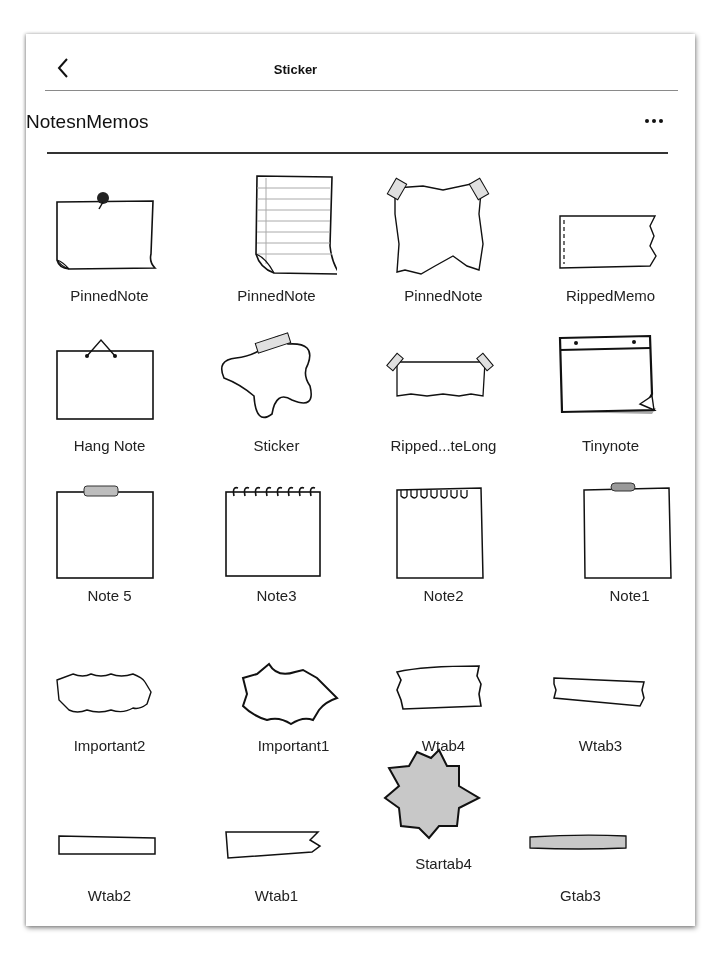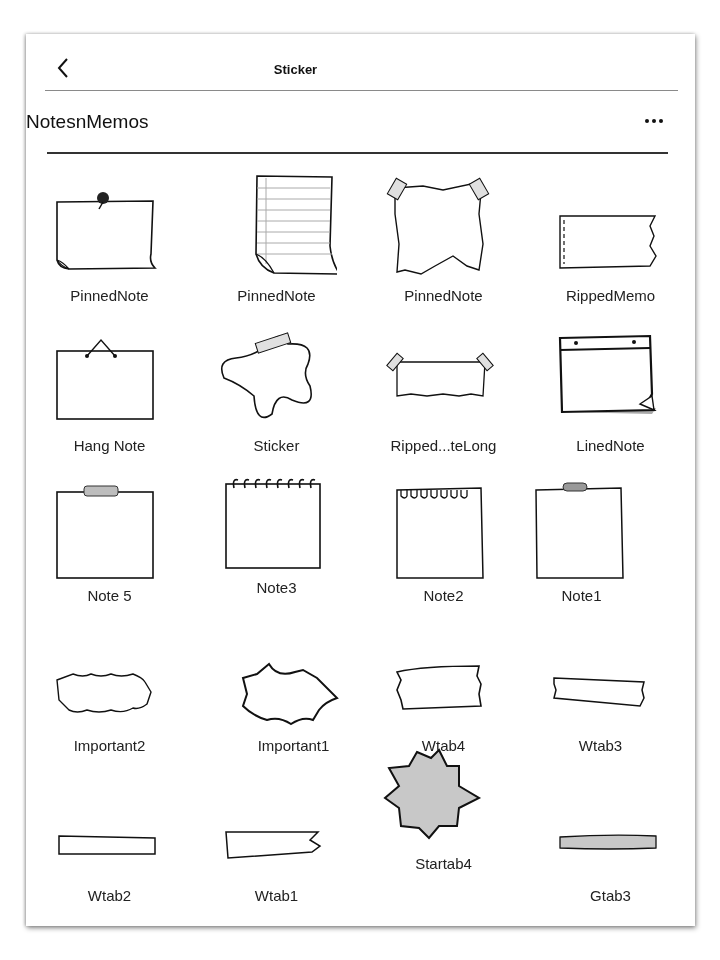--- a/index.html
+++ b/index.html
@@ -109,31 +109,31 @@
     </div>
     <div class="cell" style="left:501px;top:150px">
       <svg viewBox="0 0 121 110">
         <path d="M14 84 L14 88 L102 90 L106 84 Z" fill="#aaa"></path>
         <path d="M10 14 L100 12 L102 70 Q96 78 104 86 L12 88 Z" fill="#fff" stroke="#111" stroke-width="2.2"></path>
         <line x1="10" y1="26" x2="100" y2="24" stroke="#111" stroke-width="2"></line>
         <circle cx="26" cy="19" r="2" fill="#111"></circle>
           <circle cx="84" cy="18" r="2" fill="#111"></circle>
         <path d="M90 80 L102 72 L104 86 Z" fill="#fff" stroke="#111" stroke-width="1.4"></path>
       </svg>
-      <div class="label">LinedNote</div>
+      <div class="label">Tinynote</div>
     </div>
 
     <div class="cell" style="left:0;top:300px">
       <svg viewBox="0 0 121 110">
         <rect x="8" y="18" width="96" height="86" fill="#fff" stroke="#111" stroke-width="1.6"></rect>
         <rect x="35" y="12" width="34" height="10" rx="3" fill="#bdbdbd" stroke="#333" stroke-width="1"></rect>
       </svg>
       <div class="label">Note 5</div>
     </div>
-    <div class="cell" style="left:167px;top:292px">
+    <div class="cell" style="left:167px;top:300px">
       <svg viewBox="0 0 121 110">
         <rect x="10" y="18" width="94" height="84" fill="#fff" stroke="#111" stroke-width="1.6"></rect>
         <g fill="none" stroke="#111" stroke-width="1.6">
           <path d="M18 22 Q16 12 22 14"></path>
             <path d="M29 22 Q27 12 33 14"></path>
             <path d="M40 22 Q38 12 44 14"></path>
             <path d="M51 22 Q49 12 55 14"></path>
             <path d="M62 22 Q60 12 66 14"></path>
             <path d="M73 22 Q71 12 77 14"></path>
             <path d="M84 22 Q82 12 88 14"></path>
@@ -142,21 +142,21 @@
       </svg>
       <div class="label">Note3</div>
     </div>
     <div class="cell" style="left:334px;top:300px">
       <svg viewBox="0 0 121 110">
         <path d="M14 16 L98 14 L100 104 L14 104 Z" fill="#fff" stroke="#111" stroke-width="1.5"></path>
         <path d="M18 16 v6 q4 4 6 0 v-6 M28 16 v6 q4 4 6 0 v-6 M38 16 v6 q4 4 6 0 v-6 M48 16 v6 q4 4 6 0 v-6 M58 16 v6 q4 4 6 0 v-6 M68 16 v6 q4 4 6 0 v-6 M78 16 v6 q4 4 6 0 v-6" fill="none" stroke="#111" stroke-width="1.3"></path>
       </svg>
       <div class="label">Note2</div>
     </div>
-    <div class="cell" style="left:472px;top:300px">
+    <div class="cell" style="left:520px;top:300px">
       <svg viewBox="0 0 121 110">
         <path d="M15 16 L100 14 L102 104 L16 104 Z" fill="#fff" stroke="#111" stroke-width="1.5"></path>
         <rect x="42" y="9" width="24" height="8" rx="4" fill="#999" stroke="#333" stroke-width="1"></rect>
       </svg>
       <div class="label">Note1</div>
     </div>
 
     <div class="cell" style="left:0;top:450px">
       <svg viewBox="0 0 121 110">
         <path d="M8 56 L24 50 Q34 54 42 50 Q52 54 62 50 Q72 54 84 50 Q94 54 96 58 L102 68 L98 80 Q90 86 84 84 Q74 90 62 86 Q50 90 38 86 Q28 90 20 86 L10 76 Z" fill="#fff" stroke="#111" stroke-width="1.4"></path>
@@ -193,20 +193,20 @@
         <path d="M10 58 L102 58 L94 66 L104 72 L96 78 L12 84 Z" fill="#fff" stroke="#111" stroke-width="1.5"></path>
       </svg>
       <div class="label">Wtab1</div>
     </div>
     <div class="cell" style="left:334px;top:568px">
       <svg viewBox="0 0 121 110">
         <path d="M34 10 L48 16 L56 8 L64 24 L76 24 L76 44 L96 56 L76 66 L74 84 L56 84 L46 96 L36 86 L18 84 L16 66 L2 56 L16 44 L6 26 L26 24 Z" fill="#c8c8c8" stroke="#111" stroke-width="2"></path>
       </svg>
       <div class="label">Startab4</div>
     </div>
-    <div class="cell" style="left:501px;top:600px">
+    <div class="cell" style="left:471px;top:600px">
       <svg viewBox="0 0 121 110">
         <path d="M10 63 Q60 60 106 62 L106 74 Q60 76 10 74 Z" fill="#c8c8c8" stroke="#111" stroke-width="1.3"></path>
       </svg>
       <div class="label">Gtab3</div>
     </div>
   </div>
 </div>
 
 </body></html>

